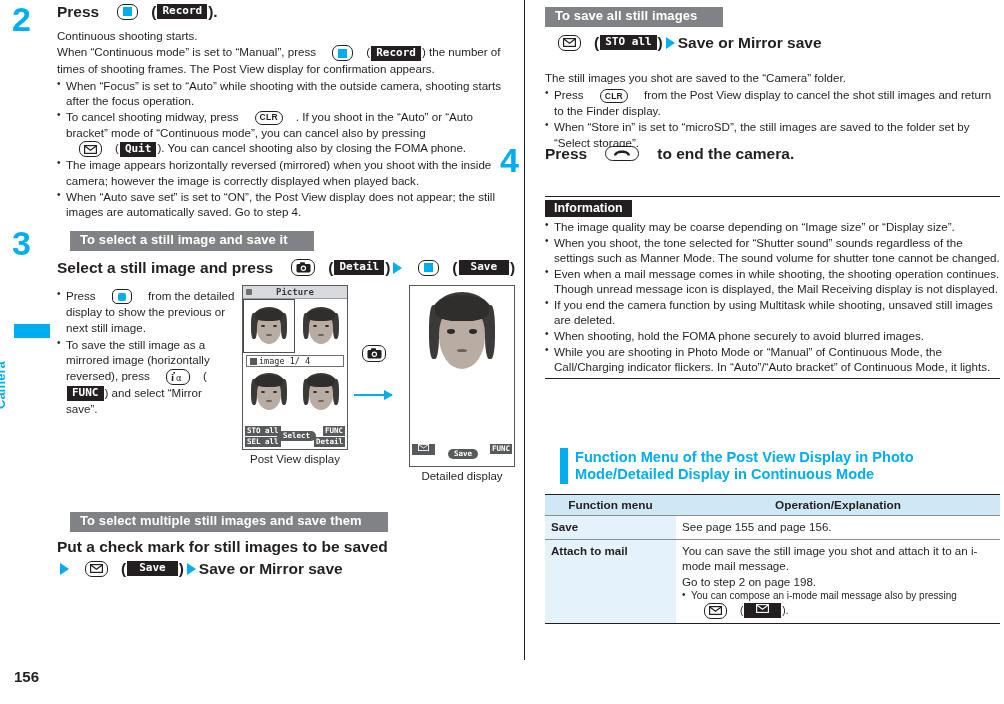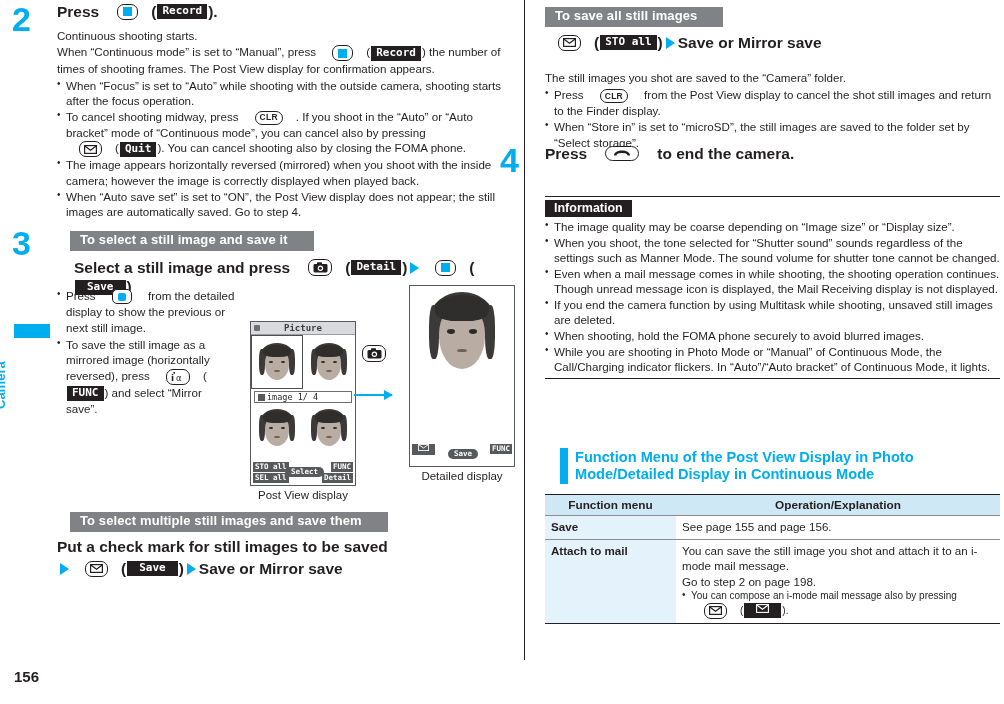--- a/index.html
+++ b/index.html
@@ -272,21 +272,21 @@
         <li>When “Auto save set” is set to “ON”, the Post View display does not appear; the still images are automatically saved. Go to step 4.</li>
       </ul>
     </div>
 
     <div class="stepnum" style="left:-44px; top:226px;">3</div>
 
     <div style="position:absolute; left:14px; top:230px;">
       <span class="greybar">To select a still image and save it</span>
     </div>
 
-    <div class="step-head" style="position:absolute; left:18px; top:258px;">
+    <div class="step-head" style="position:absolute; left:1px; top:258px;">
       <span>Select a still image and press</span>
       <span style="width:5px"></span>
       <span class="key key-cam">
         <svg width="15" height="11" viewBox="0 0 15 11">
             <rect x="0.5" y="2" width="14" height="8.4" rx="1.4" fill="#231f20"></rect>
             <rect x="4" y="0.2" width="5" height="2.2" rx="0.6" fill="#231f20"></rect>
             <circle cx="7.4" cy="6.3" r="2.7" fill="#ffffff"></circle>
             <circle cx="7.4" cy="6.3" r="1.5" fill="#231f20"></circle>
           </svg>
       </span>
@@ -317,21 +317,21 @@
             <svg width="17" height="10" viewBox="0 0 17 10">
                 <text x="1" y="8.6" font-family="DejaVu Sans, sans-serif" font-size="9" font-weight="bold" fill="#231f20">i</text>
                 <rect x="3.4" y="0" width="1.6" height="1.6" fill="#231f20"></rect>
                 <text x="6" y="8.6" font-family="DejaVu Sans, sans-serif" font-size="8.5" fill="#231f20">α</text>
               </svg>
           </span><span>(</span><span class="softkey">FUNC</span><span>) and select “Mirror save”.</span>
         </li>
       </ul>
     </div>
 
-    <div class="mock-wrap" style="left:194px; top:285px;margin-top:36px;">
+    <div class="mock-wrap" style="left:186px; top:285px;">
       <div class="phone">
         <div class="ph-title">
           <span class="lockico"></span>
           <span>Picture</span>
         </div>
         <div class="grid2">
           <div class="thumb sel">
             <div class="face" style="top:8px;width:34px;height:40px;">
               <div class="side-l"></div>
                 <div class="side-r"></div>

